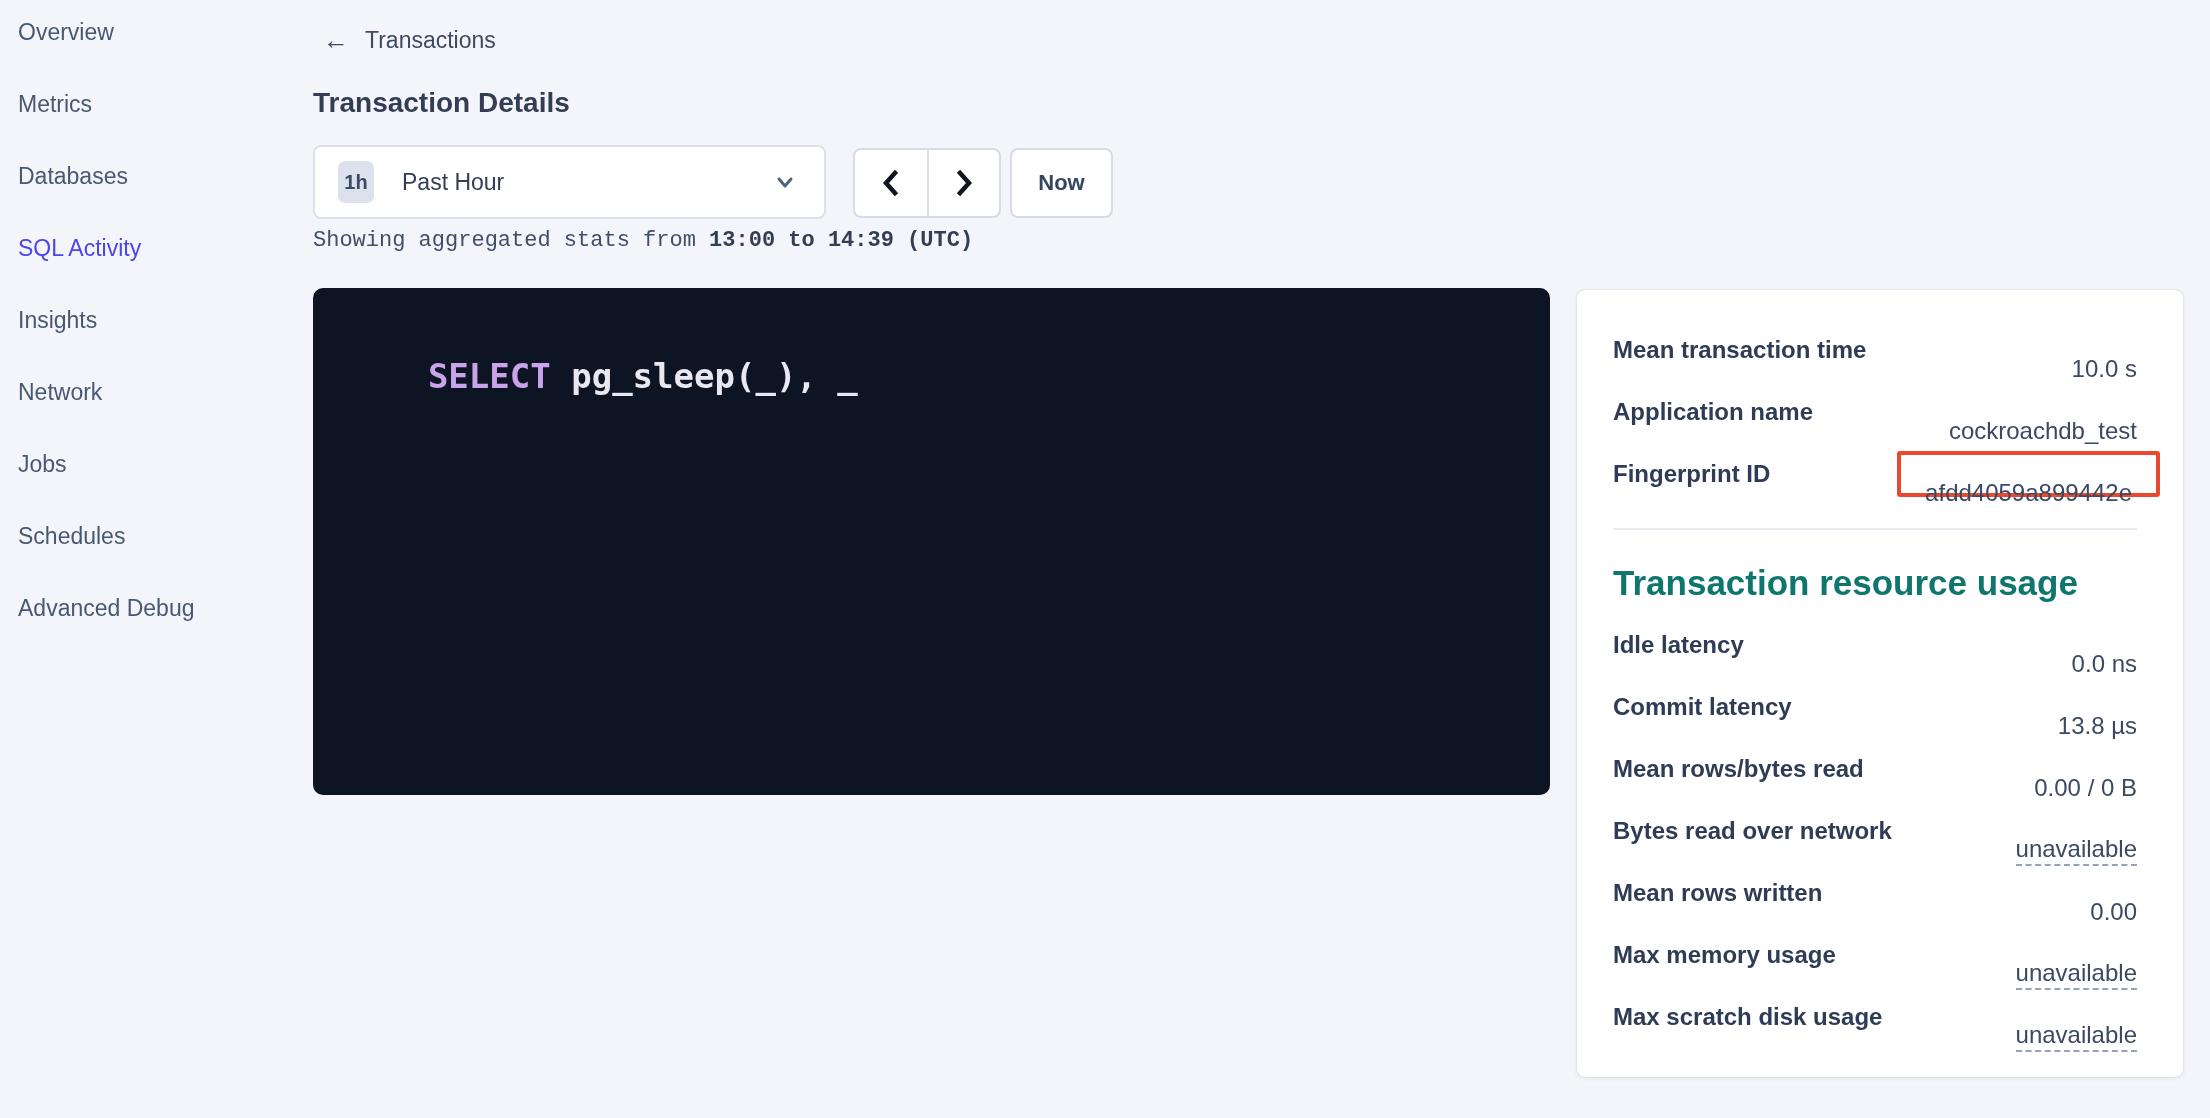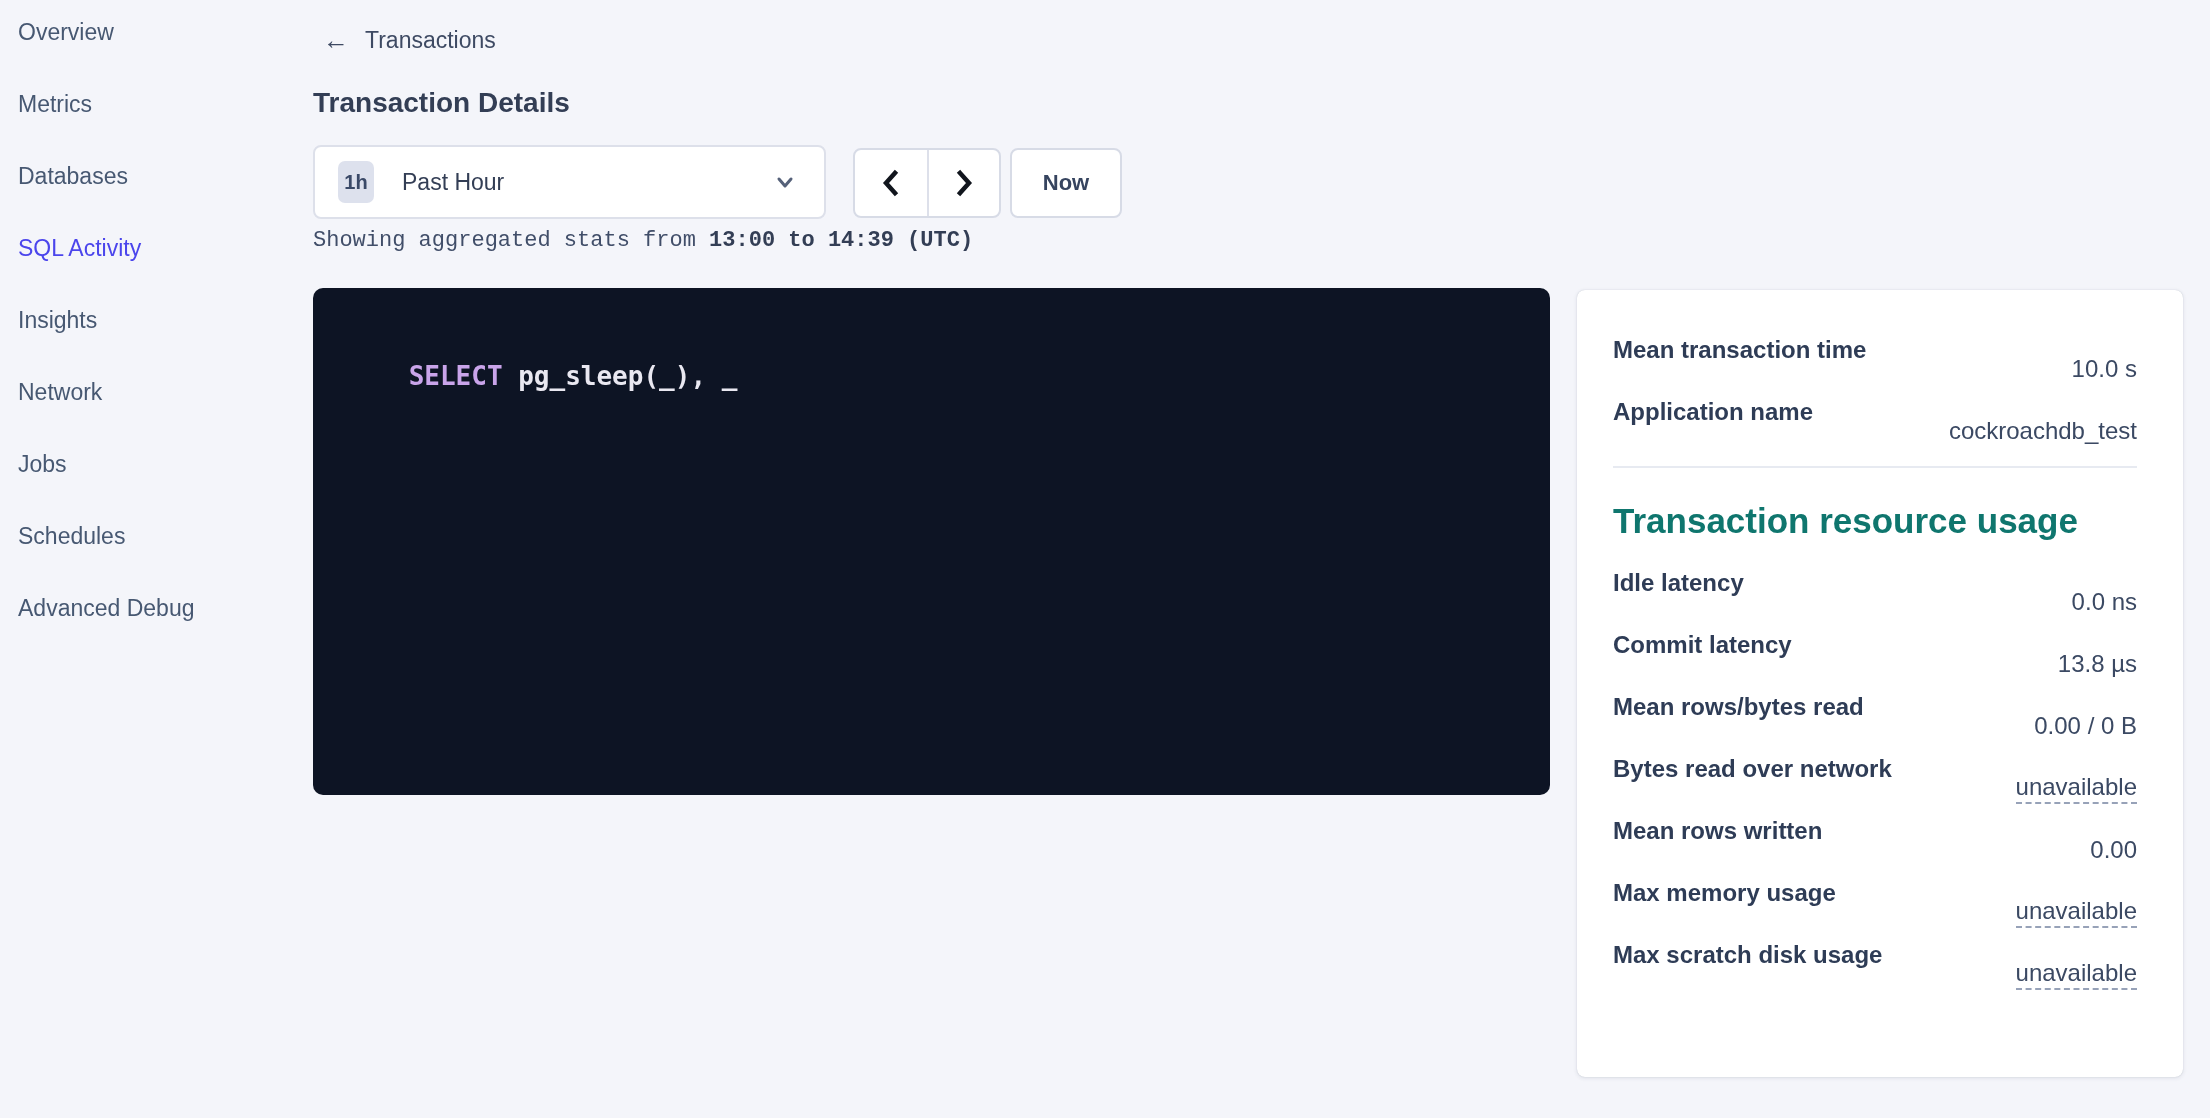--- a/index.html
+++ b/index.html
@@ -58,39 +58,39 @@
     display:flex; background:#ffffff;
     border:2px solid #d7dbe6; border-radius:8px;
   }
   .arrow-btn {
     width:72px; height:100%;
     display:flex; align-items:center; justify-content:center; cursor:pointer;
   }
   .arrow-btn + .arrow-btn { border-left:2px solid #dde0ea; }
 
   .now-btn {
-    position:absolute; left:1010px; top:148px; width:112px; height:70px;
+    position:absolute; left:1010px; top:148px; width:103px; height:70px;
     background:#ffffff; border:2px solid #d7dbe6; border-radius:8px;
     display:flex; align-items:center; justify-content:center;
     font-size:22px; font-weight:bold; color:#36445f; cursor:pointer;
   }
 
   .summary-line {
     position:absolute; left:313px; top:228px;
     font-size:22px; line-height:26px; color:#414e69;font-family:Liberation Mono, monospace;
   }
   .summary-line b { color:#333e55; }
 
   
   .sql-box {
     position:absolute; left:313px; top:288px; width:1237px; height:507px;
     background:#0d1424; border-radius:10px;
     padding:40px 30px 0 33px;
     font-family:"DejaVu Sans Mono", monospace;
-    font-size:26px; line-height:32px; font-weight:bold;
+    font-size:34px; line-height:32px; font-weight:bold;
     white-space:pre;
   }
   .sql-kw   { color:#c9a4ea; }
   .sql-code { color:#e9e8f1; }
 
   
   .card {
     position:absolute; left:1577px; top:290px; width:606px; height:787px;
     background:#ffffff; border-radius:8px;
     box-shadow:0 1px 4px rgba(44,58,86,.12), 0 0 1px rgba(44,58,86,.25);
@@ -189,20 +189,26 @@
       <div class="stat-row">
         <span class="stat-label">Mean transaction time</span>
         <span class="stat-value">10.0 s</span>
       </div>
 
       <div class="stat-row">
         <span class="stat-label">Application name</span>
         <span class="stat-value">cockroachdb_test</span>
       </div>
 
+      <div class="stat-row">
+        <span class="stat-label">Fingerprint ID</span>
+        <span class="hl-box">
+          <span class="stat-value">afdd4059a899442e</span>
+        </span>
+      </div>
 
       <hr class="card-divider">
 
       <div class="section-title">Transaction resource usage</div>
 
       <div class="resource-rows">
 
         <div class="stat-row">
           <span class="stat-label">Idle latency</span>
           <span class="stat-value">0.0 ns</span>

